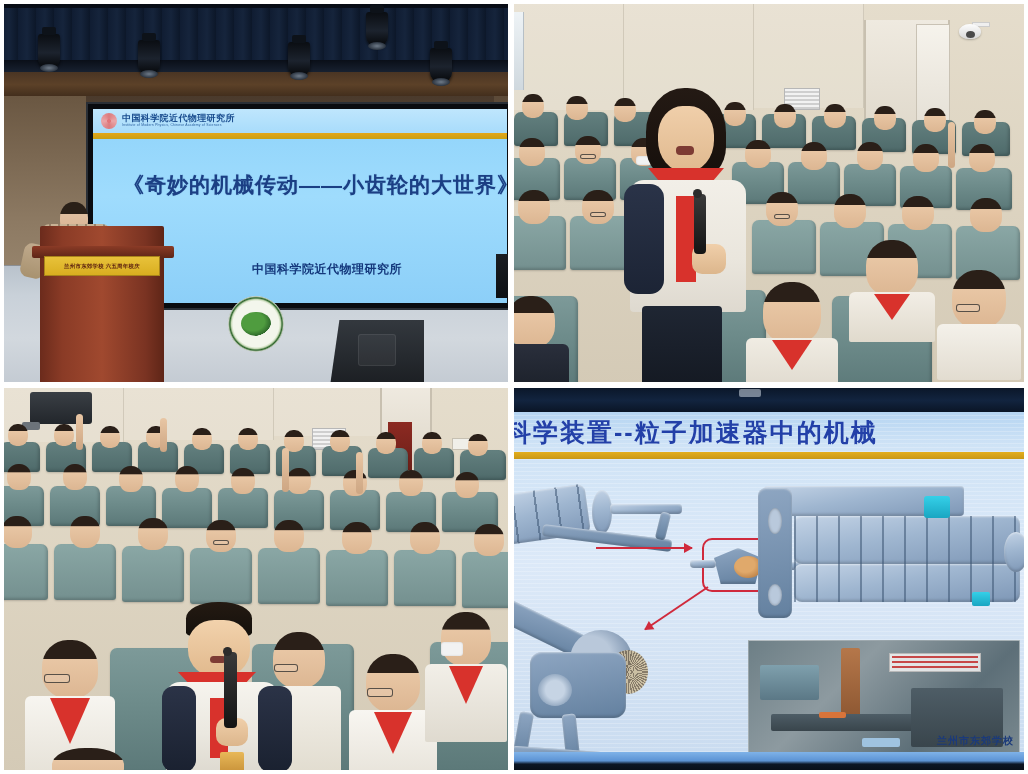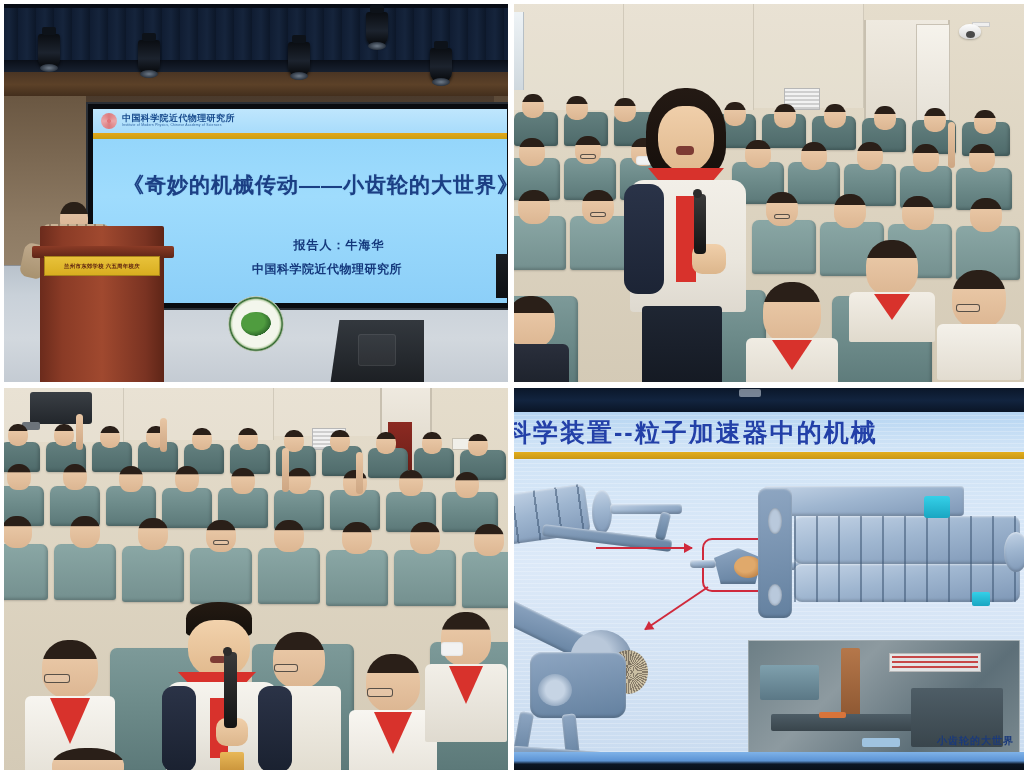--- a/index.html
+++ b/index.html
@@ -398,21 +398,20 @@
         <div class="slide">
           <div class="slide-header">
             <div class="imp-logo"></div>
             <div>
               <div class="imp-cn">中国科学院近代物理研究所</div>
               <div class="imp-en">Institute of Modern Physics, Chinese Academy of Sciences</div>
             </div>
           </div>
           <div class="slide-yellow"></div>
           <div class="slide-title">《奇妙的机械传动——小齿轮的大世界》</div>
-          <div class="slide-pres1">报告人：牛海华</div>
           <div class="slide-pres2">中国科学院近代物理研究所</div>
         </div>
       </div>
 
       <div class="speaker-arm"></div>
       <div class="speaker-head"></div>
       <div class="speaker-body"></div>
       <div class="podium"></div>
       <div class="podium-top"></div>
       <div class="podium-sign">
@@ -823,21 +822,21 @@
         <div class="photoinset" style="left:236px;top:228px;width:272px;height:120px;">
           <div class="redsign"></div>
           <div class="pipe" style="left:34%;top:6%;width:7%;height:64%;"></div>
           <div class="machine" style="left:8%;top:62%;width:60%;height:14%;"></div>
           <div class="machine" style="left:60%;top:40%;width:34%;height:50%;"></div>
           <div class="machine" style="left:4%;top:20%;width:22%;height:30%;background:linear-gradient(180deg,#7fa0ad,#5b7886);"></div>
           <div style="position:absolute;left:26%;top:60%;width:10%;height:5%;background:#d8743a;border-radius:2px;"></div>
           <div style="position:absolute;left:42%;top:82%;width:14%;height:8%;background:#9fc3e0;border-radius:2px;"></div>
         </div>
 
-        <div class="caption">小齿轮的大世界</div>
+        <div class="caption">兰州市东郊学校</div>
       </div>
 
       <div class="botbar"></div>
     </div>
   </div>
 
   <div id="gutter-v"></div>
   <div id="gutter-h"></div>
   <div id="edge-top"></div>
   <div id="edge-left"></div>

